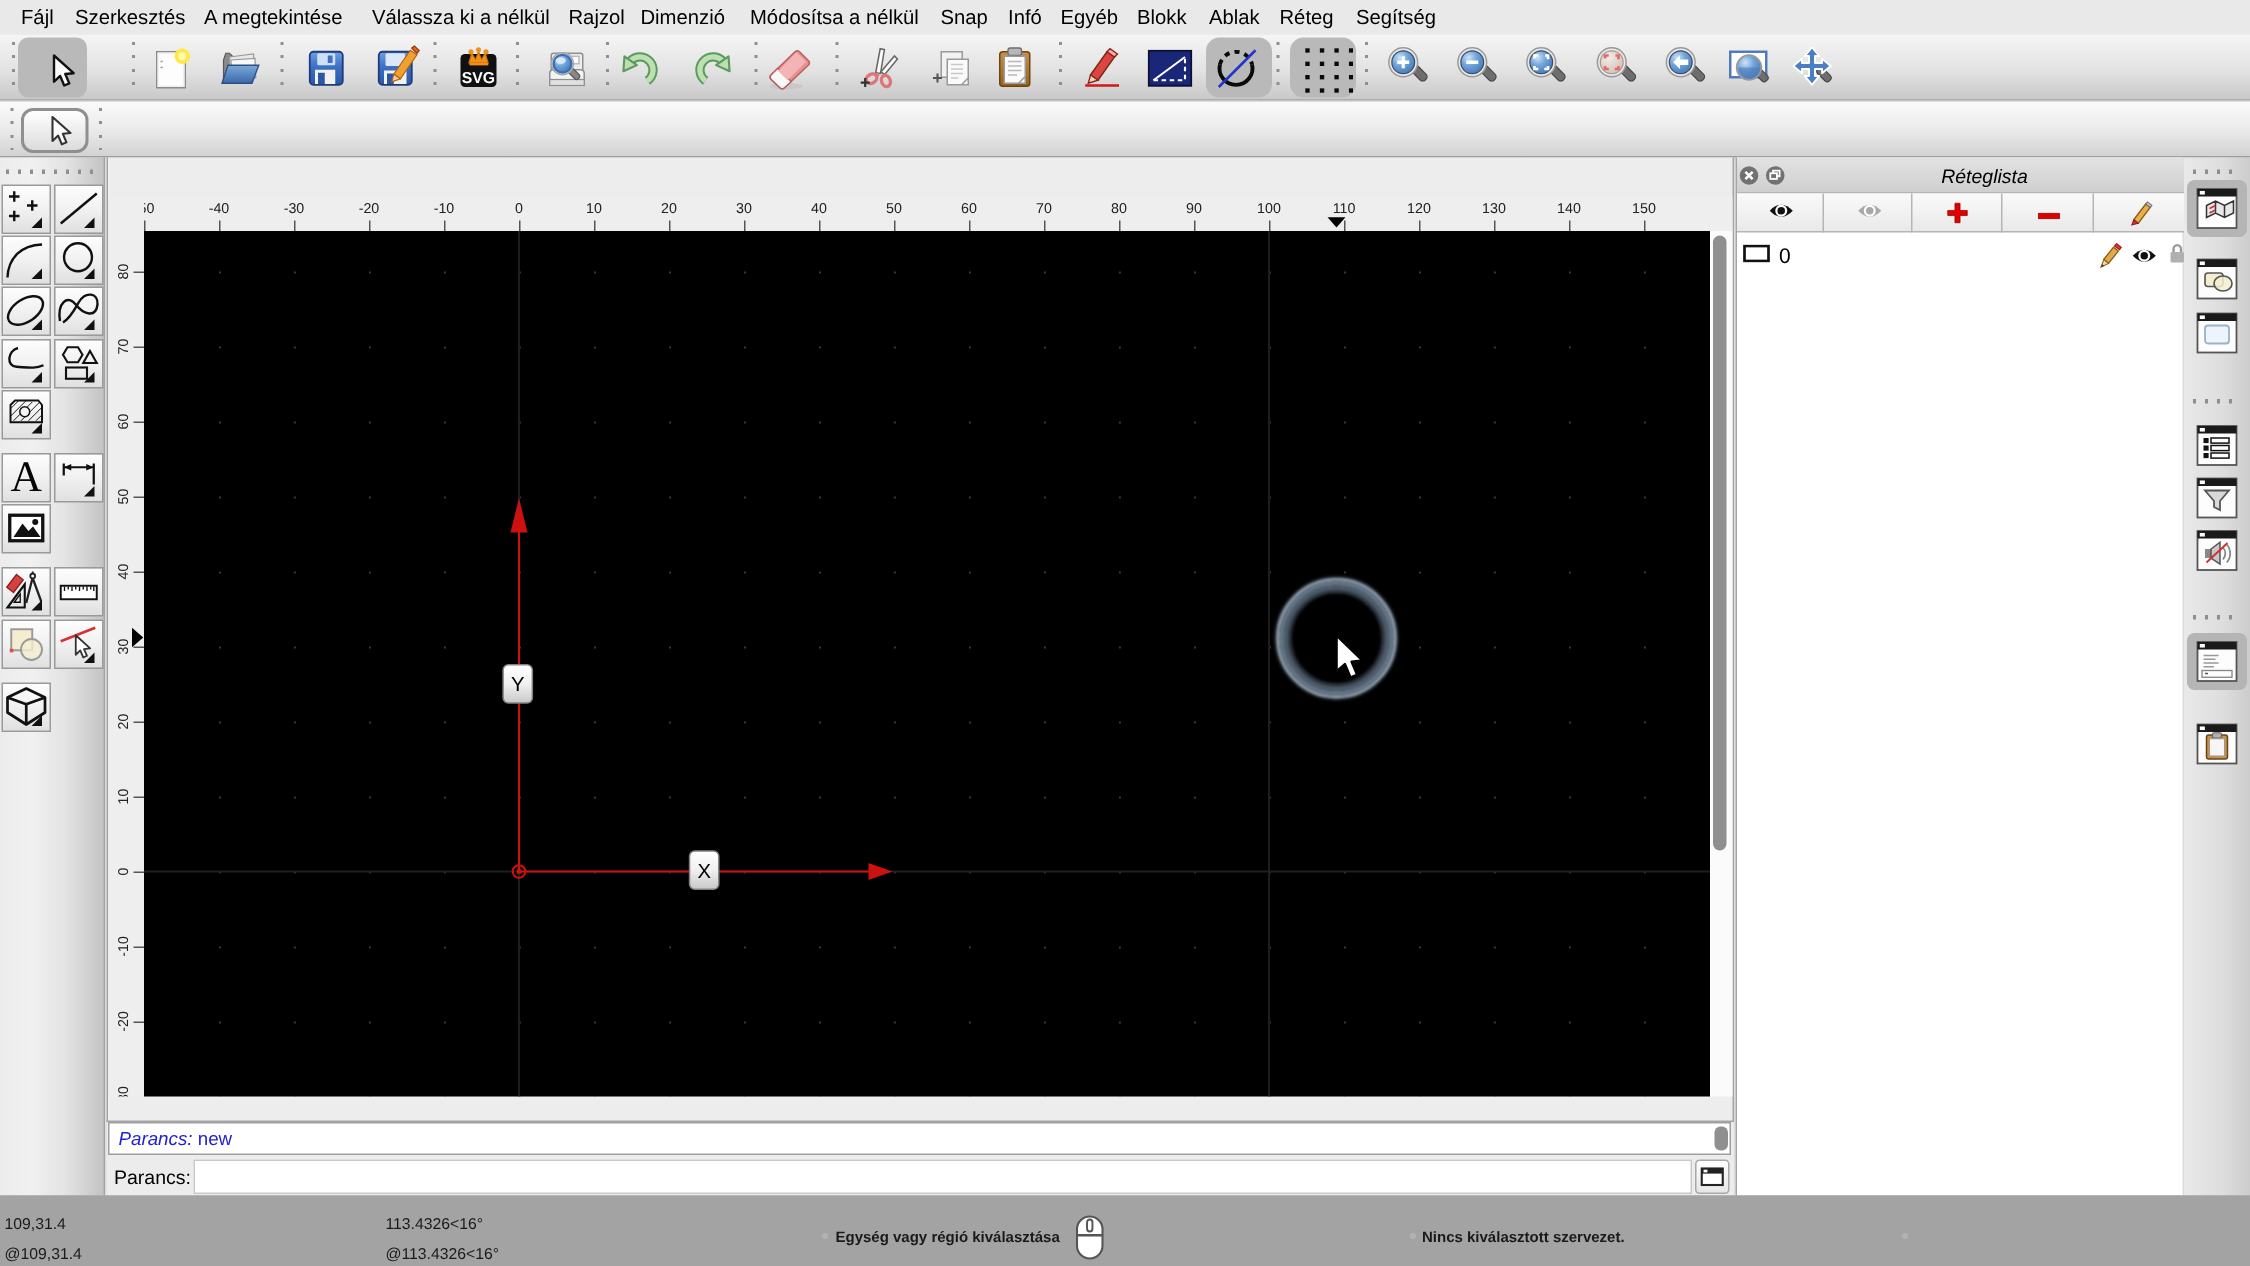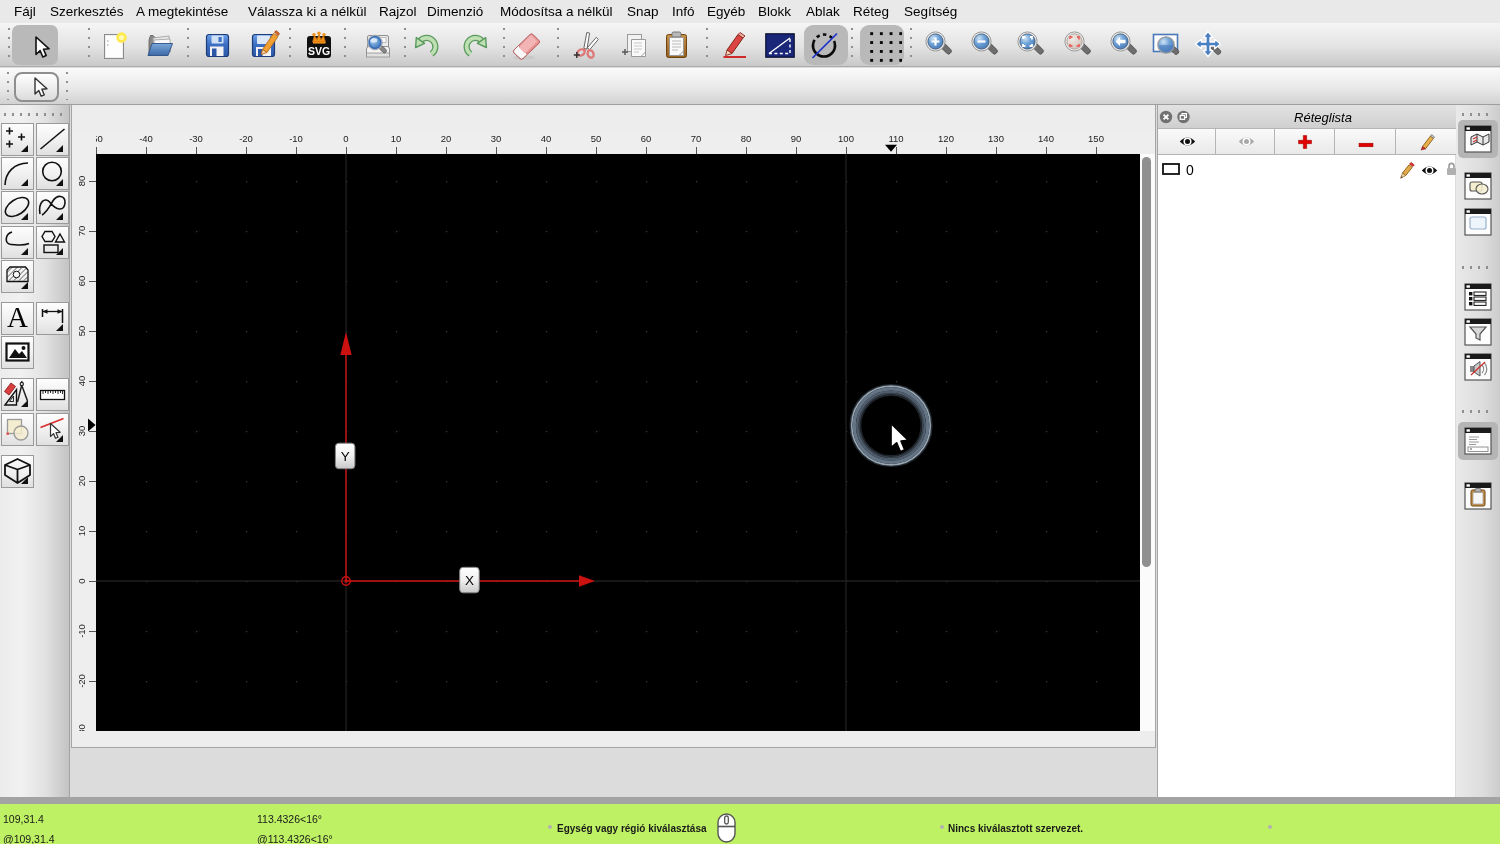--- a/index.html
+++ b/index.html
@@ -75,21 +75,21 @@
 #rtools { position:absolute; left:0; top:24px; width:298px; height:26px;
   background:linear-gradient(180deg,#fafafa,#e9e9e9); border-bottom:1px solid #b5b5b5; }
 #rtools .cell { position:absolute; top:0; height:26px; border-right:1px solid #b5b5b5; }
 
 
 #rtb { position:absolute; left:1456px; top:105px; width:44px; height:692px;
   background:linear-gradient(90deg,#e9e9e9 0%,#dddddd 60%,#cccccc 100%); }
 
 
 #status { position:absolute; left:0; top:797px; width:1500px; height:47px;
-  background:#bef264; border-top:7px solid #a3a3a3; font-size:10.5px; color:#1a1a1a; }
+  background:#a3a3a3; border-top:4px solid #a3a3a3; font-size:10.5px; color:#1a1a1a; }
 #status div { position:absolute; white-space:pre; }
 </style>
 </head>
 <body>
 <div id="app">
 
 <div id="menubar">
   <span style="left:14px">Fájl</span>
   <span style="left:50px">Szerkesztés</span>
   <span style="left:136px">A megtekintése</span>
@@ -539,20 +539,37 @@
             <circle cx="795" cy="271.5" r="31.8" stroke="#38424d" stroke-width="1.8"></circle>
             <circle cx="795" cy="271.5" r="30.3" stroke="#1f252b" stroke-width="1.4"></circle>
           </g>
           <path d="M795,269.5 l0,24.2 l5.6,-4.9 l3.7,8.9 l4.5,-1.9 l-3.7,-8.7 l7.3,-0.7 Z" fill="#fff" stroke="#000" stroke-width="1.7" stroke-linejoin="round"></path>
         </svg>
       </div>
   <div id="sbar"></div>
   <div id="sthumb"></div>
 </div>
 
+<div id="cmddock">
+  <div id="cmdhist">
+        <span style="position:absolute;left:6px;top:3px;color:#2222cc"><i>Parancs:</i> new</span>
+    <div style="position:absolute;left:1070px;top:2px;width:9px;height:16px;background:#8f8f8f;border-radius:4px"></div>
+  </div>
+  <div id="cmdrow">
+    <span style="position:absolute;left:4px;top:5px;font-size:13px;">Parancs:</span>
+    <div id="cmdinput"></div>
+    <div id="cmdbtn">
+          <svg width="21" height="21" viewBox="0 0 21 21" style="position:absolute;left:0;top:0">
+ <rect x="3.5" y="5" width="14" height="11" fill="#fff" stroke="#222" stroke-width="1.4"></rect>
+ <rect x="3.5" y="5" width="14" height="3.4" fill="#222"></rect>
+ <rect x="4.7" y="5.8" width="2.6" height="1.8" fill="#fff"></rect>
+          </svg>
+        </div>
+  </div>
+</div>
 
 <div id="rdock">
   <div id="rtitle">
         <svg class="abs" style="left:1px;top:3px" width="40" height="18" viewBox="0 0 40 18">
  <circle cx="7" cy="9" r="6.2" fill="#717171"></circle>
  <path d="M4.6,6.6 L9.4,11.4 M9.4,6.6 L4.6,11.4" stroke="#fff" stroke-width="1.8"></path>
  <circle cx="24.5" cy="9" r="6.2" fill="#717171"></circle>
  <rect x="21.2" y="7.5" width="4.4" height="3.8" fill="none" stroke="#fff" stroke-width="1.2"></rect>
  <path d="M23,7.5 v-1.8 h4.4 v3.8 h-1.6" fill="none" stroke="#fff" stroke-width="1.2"></path>
  </svg>

